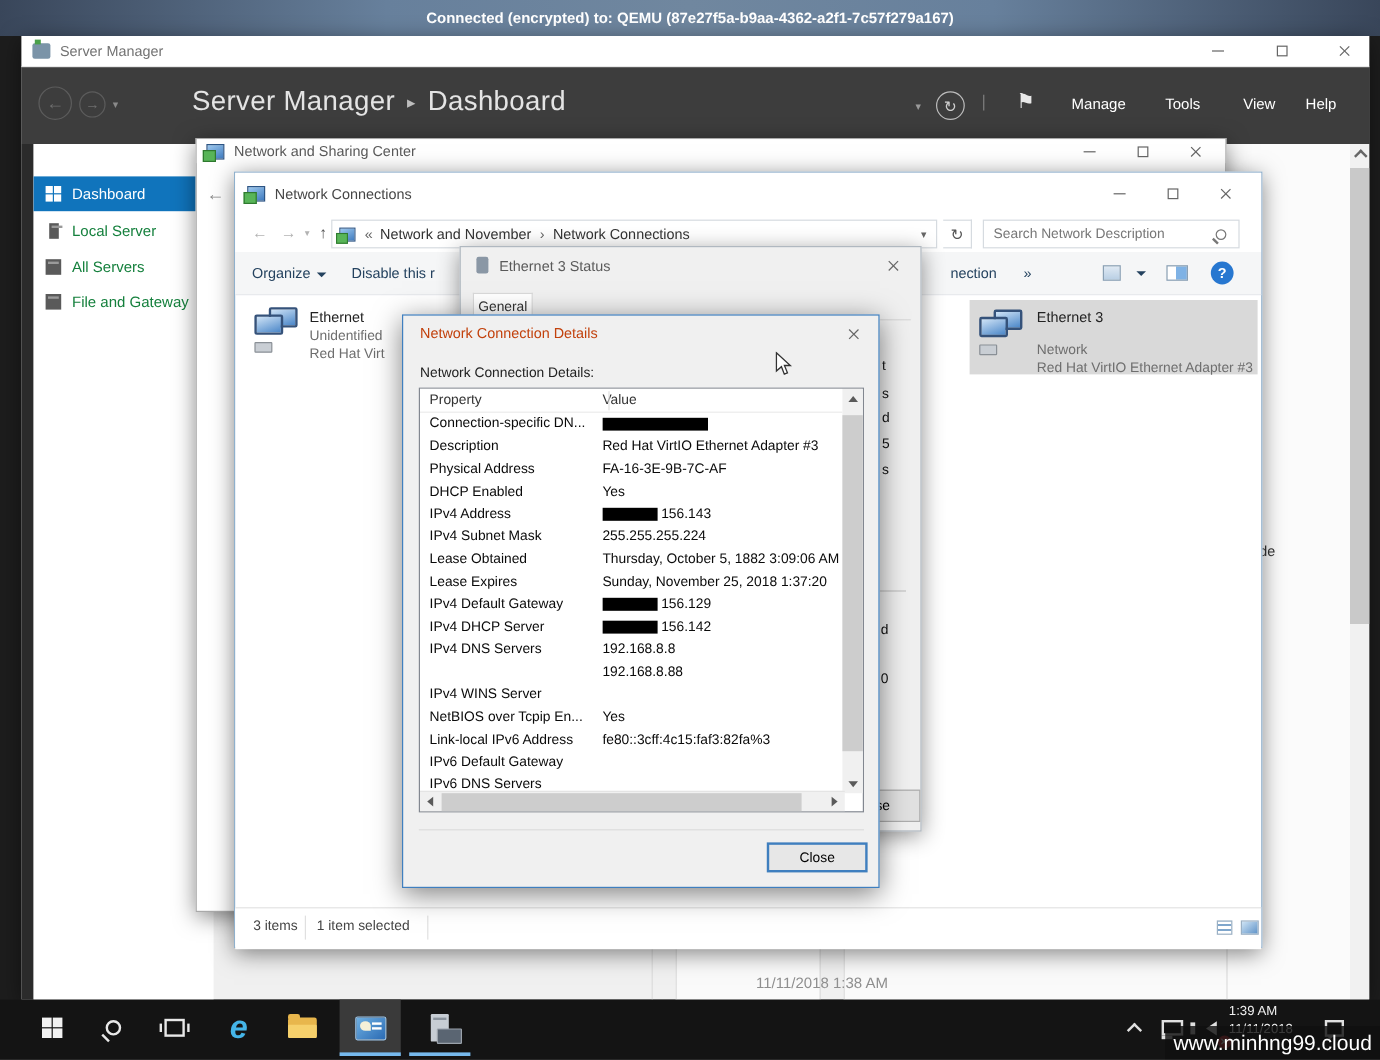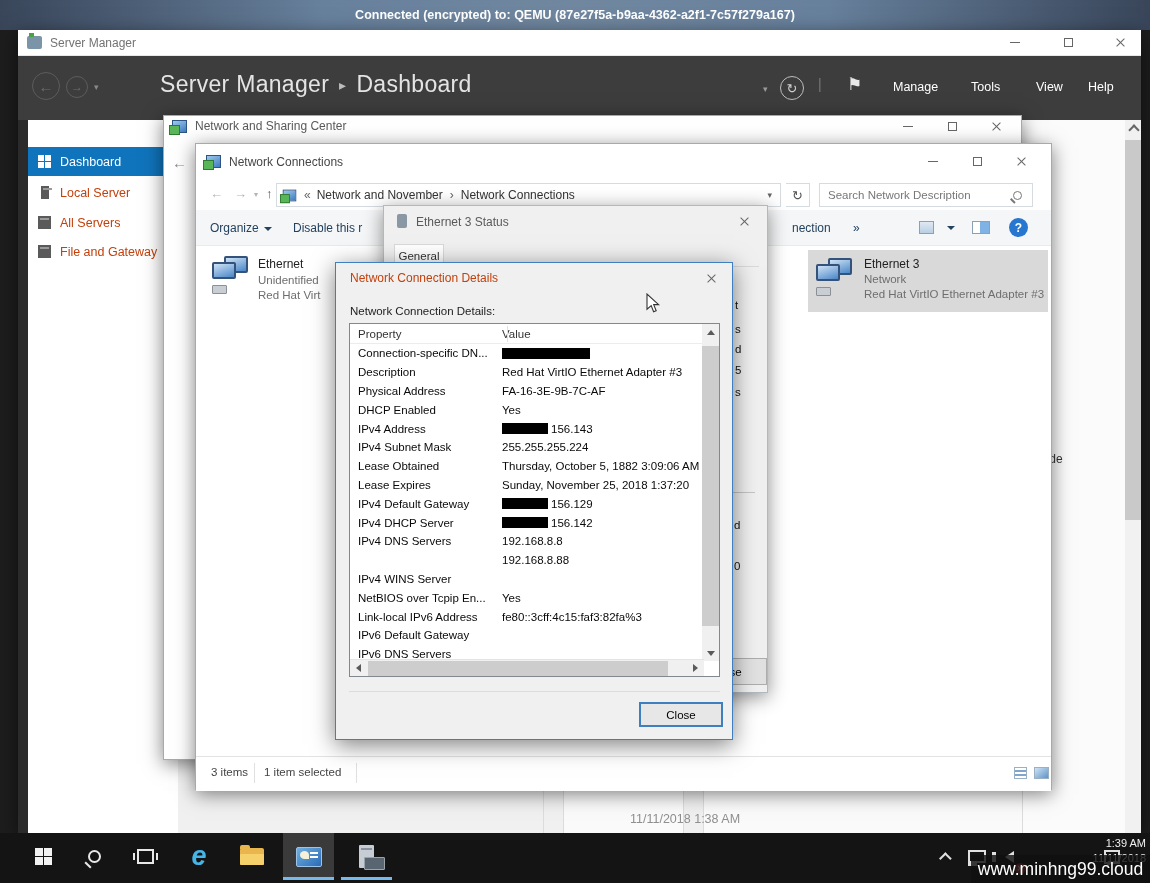--- a/index.html
+++ b/index.html
@@ -31,21 +31,21 @@
   .sm-appico{width:15px;height:13px;margin-left:9px;background:#7b94a8;border-radius:2px;position:relative}
   .sm-appico::after{content:"";position:absolute;left:2px;top:-3px;width:5px;height:4px;background:#4aa14a}
   .sm-header{position:absolute;left:0;top:26px;width:100%;height:64px;background:#3d3d3d}
   .nav-circle{position:absolute;border:1px solid #5c5c5c;border-radius:50%;display:flex;align-items:center;justify-content:center;color:#6e6e6e}
   .crumb{position:absolute;left:142px;top:15px;font-size:23px;font-weight:300;color:#e4e4e4;letter-spacing:.3px}
   .crumb .sep{color:#bdbdbd;font-size:14px;margin:0 10px;vertical-align:2px}
   .hdr-glyph{position:absolute;color:#cfcfcf;font-size:14px}
   .sm-menu-item{position:absolute;top:24px;color:#fff;font-size:12.5px;cursor:default}
   .sm-body-strip{position:absolute;left:0;top:90px;width:10px;height:713px;background:#2b2b2b}
   .sm-sidebar{position:absolute;left:10px;top:90px;width:150px;height:713px;background:#fff}
-  .side-item{position:absolute;left:0;width:100%;height:29px;display:flex;align-items:center;font-size:12.5px;color:#c2410c}
+  .side-item{position:absolute;left:0;width:100%;height:29px;display:flex;align-items:center;font-size:12.5px;color:#15803d}
   .side-item.sel{background:#1074bc;color:#fff}
   .side-ico{width:13px;height:13px;margin:0 9px 0 10px;flex:none}
   .grid-ico{display:grid;grid-template-columns:6px 6px;grid-template-rows:6px 6px;gap:1px}
   .grid-ico b{background:#fff}
   .srv-ico{background:#5a5a5a;position:relative}
   .srv-ico::after{content:"";position:absolute;left:2px;top:2px;width:9px;height:2px;background:#9a9a9a}
   .sm-whitecol{position:absolute;left:1004px;top:90px;width:103px;height:713px;background:#fbfbfb}
   .sm-scroll{position:absolute;left:1107px;top:90px;width:16px;height:713px;background:#f1f1f1}
   .sm-thumb{position:absolute;left:0;top:20px;width:16px;height:380px;background:#c9c9c9}
   .chev-up{width:8px;height:8px;border-top:2px solid #666;border-left:2px solid #666;transform:rotate(45deg)}
@@ -141,21 +141,21 @@
   .smapp{position:relative;width:15px;height:23px;background:#c7cdd4;border-radius:1px}
   .smapp::before{content:"";position:absolute;left:2px;top:3px;width:11px;height:2px;background:#8a939d}
   .smapp::after{content:"";position:absolute;left:5px;bottom:-2px;width:19px;height:11px;background:#5a6572;border:1px solid #9aa2ab;border-radius:1px}
   .underline{position:absolute;top:44px;height:3px;background:#76b9ed}
   .tray-chev{width:9px;height:9px;border-top:2px solid #e0e0e0;border-left:2px solid #e0e0e0;transform:rotate(45deg) translateY(3px)}
   .traynet{position:relative;width:18px;height:13px;border:2px solid #e0e0e0}
   .traynet::after{content:"";position:absolute;left:-2px;bottom:-5px;width:9px;height:3px;background:#e0e0e0}
   .vol{position:relative;width:0;height:0;border-top:6px solid transparent;border-bottom:6px solid transparent;border-right:9px solid #e0e0e0}
   .vol::before{content:"";position:absolute;left:-13px;top:-5px;width:4px;height:10px;background:#e0e0e0}
   .volbadge{position:absolute;left:10px;top:6px;width:11px;height:11px;border-radius:50%;background:#d23438;color:#fff;font-size:8px;display:flex;align-items:center;justify-content:center;font-weight:bold;font-style:normal}
-  .clock{position:absolute;left:1076px;top:3px;width:70px;text-align:right;color:#f0f0f0;font-size:11px;line-height:15px}
+  .clock{position:absolute;left:1024px;top:3px;width:70px;text-align:left;color:#f0f0f0;font-size:11px;line-height:15px}
   .action{position:relative;width:16px;height:14px;border:2px solid #e0e0e0}
   .action::after{content:"";position:absolute;left:1px;bottom:-5px;width:0;height:0;border-top:4px solid #e0e0e0;border-right:5px solid transparent}
   .watermark{position:absolute;left:971px;top:855px;width:179px;height:28px;background:rgba(16,16,16,.82);z-index:50;
     display:flex;align-items:center;justify-content:center;color:#fff;font-size:17.5px;white-space:nowrap}
   .cursor{position:absolute;z-index:60}
 </style>
 </head>
 <body>
 
 <div id="screen">
@@ -325,21 +325,21 @@
       </div>
     </div>
     <div class="eth-item sel" style="left:612px;top:106px;width:240px">
       <span class="eth-ico" style="left:6px;top:6px">
         <span class="scr" style="left:14px;top:2px"></span>
           <span class="scr" style="left:2px;top:8px"></span>
           <span class="plug"></span>
       </span>
       <div style="position:absolute;left:56px;top:7px;white-space:nowrap">
         <div class="eth-name">Ethernet 3</div>
-        <div class="eth-sub" style="margin-top:2px">Network</div>
+        <div class="eth-sub" style="margin-top:15px">Network</div>
         <div class="eth-sub" style="margin-top:3px">Red Hat VirtIO Ethernet Adapter #3</div>
       </div>
     </div>
 
     <div class="nc-status">
       <span class="abs" style="left:15px;top:9px">3 items</span>
       <span class="st-sep" style="left:58px"></span>
       <span class="abs" style="left:68px;top:9px">1 item selected</span>
       <span class="st-sep" style="left:160px"></span>
       <span class="abs" style="left:818px;top:10px;width:13px;height:12px;border:1px solid #9ab0c4;background:repeating-linear-gradient(#fff 0 2px,#7fa6cc 2px 4px)"></span>

